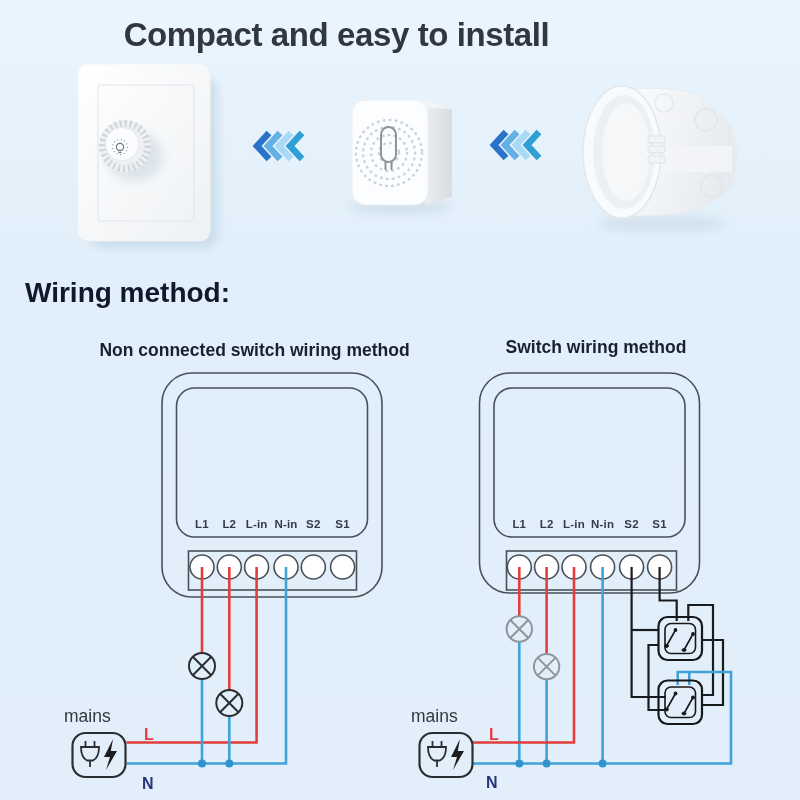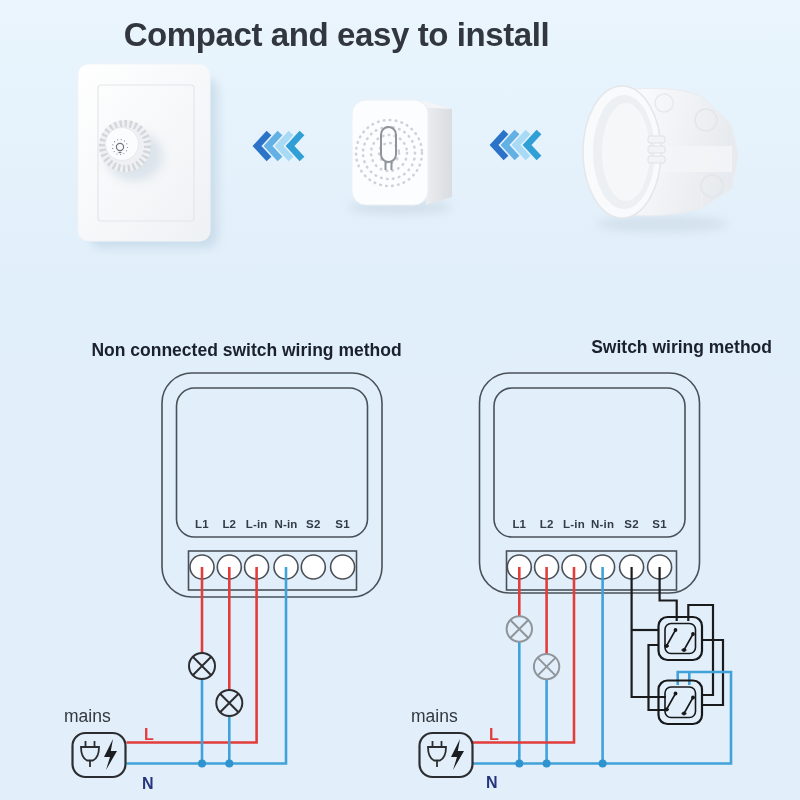--- a/index.html
+++ b/index.html
@@ -10,22 +10,22 @@
   }
   .title{
     position:absolute;left:0;top:16px;width:673px;text-align:center;
     font-size:33px;font-weight:800;letter-spacing:-0.4px;color:#32363e;
   }
   .wiring-heading{
     position:absolute;left:25px;top:277px;
     font-size:28px;font-weight:800;color:#12182b;
   }
   .sub{position:absolute;font-size:17.5px;font-weight:700;color:#1a202d;text-align:center;}
-  .sub-left{left:64px;top:340px;width:365px;}
-  .sub-right{left:380px;top:337px;width:392px;text-align:right;}
+  .sub-left{left:72px;top:340px;width:365px;}
+  .sub-right{left:400px;top:337px;width:392px;}
   .abs{position:absolute;}
   svg text{font-family:"Liberation Sans",sans-serif;}
   .tlabel{font-size:11.5px;font-weight:bold;fill:#343b48;letter-spacing:0.2px;}
   .mains{font-size:17.5px;fill:#33383f;}
   .llab{font-size:16px;font-weight:bold;fill:#e33d3b;}
   .nlab{font-size:16px;font-weight:bold;fill:#26357d;}
   .outline{fill:none;stroke:#4a5058;stroke-width:1.6px;}
   .term{fill:#ffffff;stroke:#4a5058;stroke-width:1.6px;}
   .wr{stroke:#e33d3b;stroke-width:2.6px;fill:none;}
   .wb{stroke:#41a2da;stroke-width:2.6px;fill:none;}
@@ -125,20 +125,21 @@
       <ellipse cx="624" cy="152" rx="31" ry="57" fill="#edf0f2"></ellipse>
       <ellipse cx="626" cy="152" rx="24" ry="49" fill="#f5f7f9"></ellipse>
       <g fill="#f1f3f5" stroke="#dfe2e6" stroke-width="1">
         <rect x="648" y="136" width="17" height="7" rx="2"></rect>
         <rect x="648" y="146" width="17" height="7" rx="2"></rect>
         <rect x="648" y="156" width="17" height="7" rx="2"></rect>
       </g>
     </g>
   </svg>
 
+  <div class="wiring-heading">Wiring method:</div>
   <div class="sub sub-left">Non connected switch wiring method</div>
   <div class="sub sub-right">Switch wiring method</div>
 
   <svg class="abs" style="left:20px;top:360px;width:380px;height:440px" viewBox="20 360 380 440">
     <g>
       <rect class="outline" x="162" y="373" width="220" height="224" rx="30"></rect>
       <rect class="outline" x="176.5" y="388" width="191" height="149" rx="18"></rect>
       <rect class="outline" x="188.5" y="551" width="168" height="39"></rect>
     </g>
     <g>

